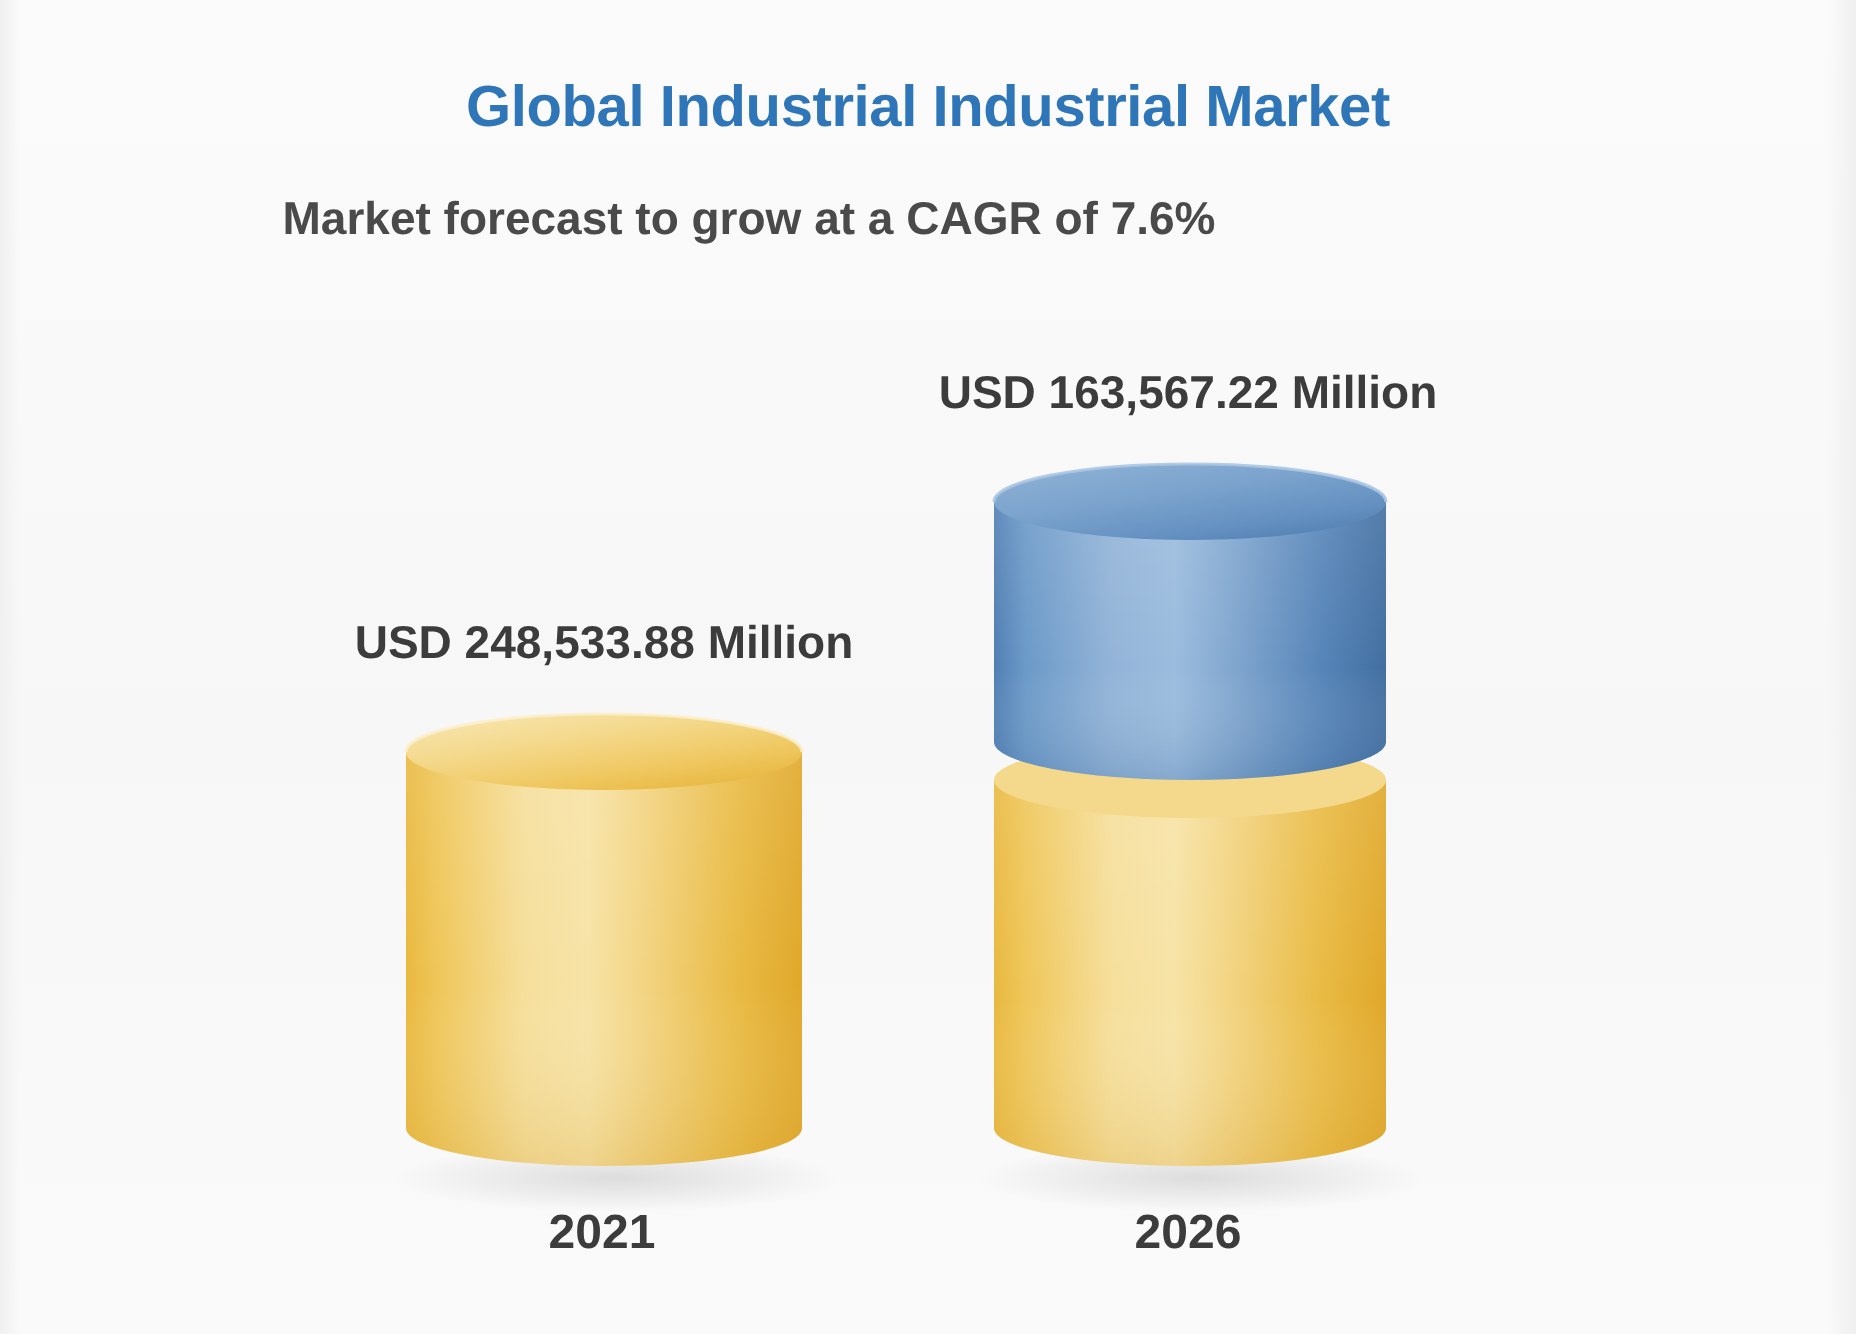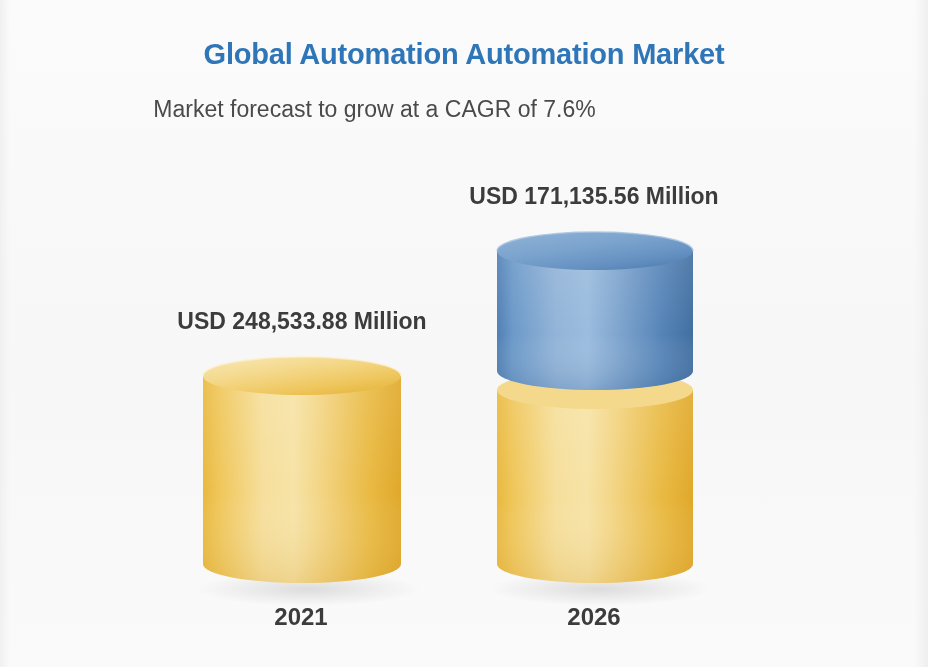--- a/index.html
+++ b/index.html
@@ -24,21 +24,21 @@
   .title{
     position:absolute;left:0;top:38px;width:928px;
     text-align:center;
     font-size:29px;font-weight:bold;
     color:#2E76B8;
     letter-spacing:-0.2px;
   }
   .subtitle{
     position:absolute;left:0;top:96px;width:749px;
     text-align:center;
-    font-size:23px;font-weight:normal;
+    font-size:23px;font-weight:bold;
     color:#4A4A4A;
   }
 
   .chart{position:absolute;left:0;top:0;width:928px;height:667px;}
 
   .val-label{
     position:absolute;
     font-size:23px;font-weight:bold;
     color:#3C3C3C;
     white-space:nowrap;
@@ -57,21 +57,21 @@
   #year2021{left:202px;top:603px;width:198px;}
   #year2028{left:496px;top:603px;width:196px;}
 </style>
 </head>
 <body>
 
 <div class="page"></div>
 <div class="edge-l"></div>
 <div class="edge-r"></div>
 
-<div class="title">Global Automation Automation Market</div>
+<div class="title">Global Industrial Industrial Market</div>
 <div class="subtitle">Market forecast to grow at a CAGR of 7.6%</div>
 
 <svg class="chart" width="928" height="667" viewBox="0 0 928 667">
   <defs>
 
     <linearGradient id="gYellowBody" x1="0" y1="0" x2="1" y2="0">
       <stop offset="0%" stop-color="#E9B93F"></stop>
       <stop offset="8%" stop-color="#EFC659"></stop>
       <stop offset="30%" stop-color="#F6DF9C"></stop>
       <stop offset="46%" stop-color="#F7E3A6"></stop>
@@ -168,17 +168,17 @@
     <g clip-path="url(#clipBlue2028)">
       <rect x="497" y="251" width="196" height="139" fill="url(#gBlueBody)"></rect>
       <rect x="497" y="251" width="196" height="139" fill="url(#gBlueVert)"></rect>
     </g>
 
     <ellipse cx="595" cy="251" rx="98" ry="19" fill="url(#gBlueTop)"></ellipse>
     <path d="M 497 251 A 98 19 0 0 1 693 251" fill="none" stroke="#A8C4E2" stroke-width="1.6" opacity="0.85"></path>
   </g>
 </svg>
 
-<div class="val-label" id="label2028">USD 171,135.56 Million</div>
+<div class="val-label" id="label2028">USD 163,567.22 Million</div>
 <div class="val-label" id="label2021">USD 248,533.88 Million</div>
 
 <div class="year" id="year2021">2021</div>
 <div class="year" id="year2028">2026</div>
 
 </body></html>

